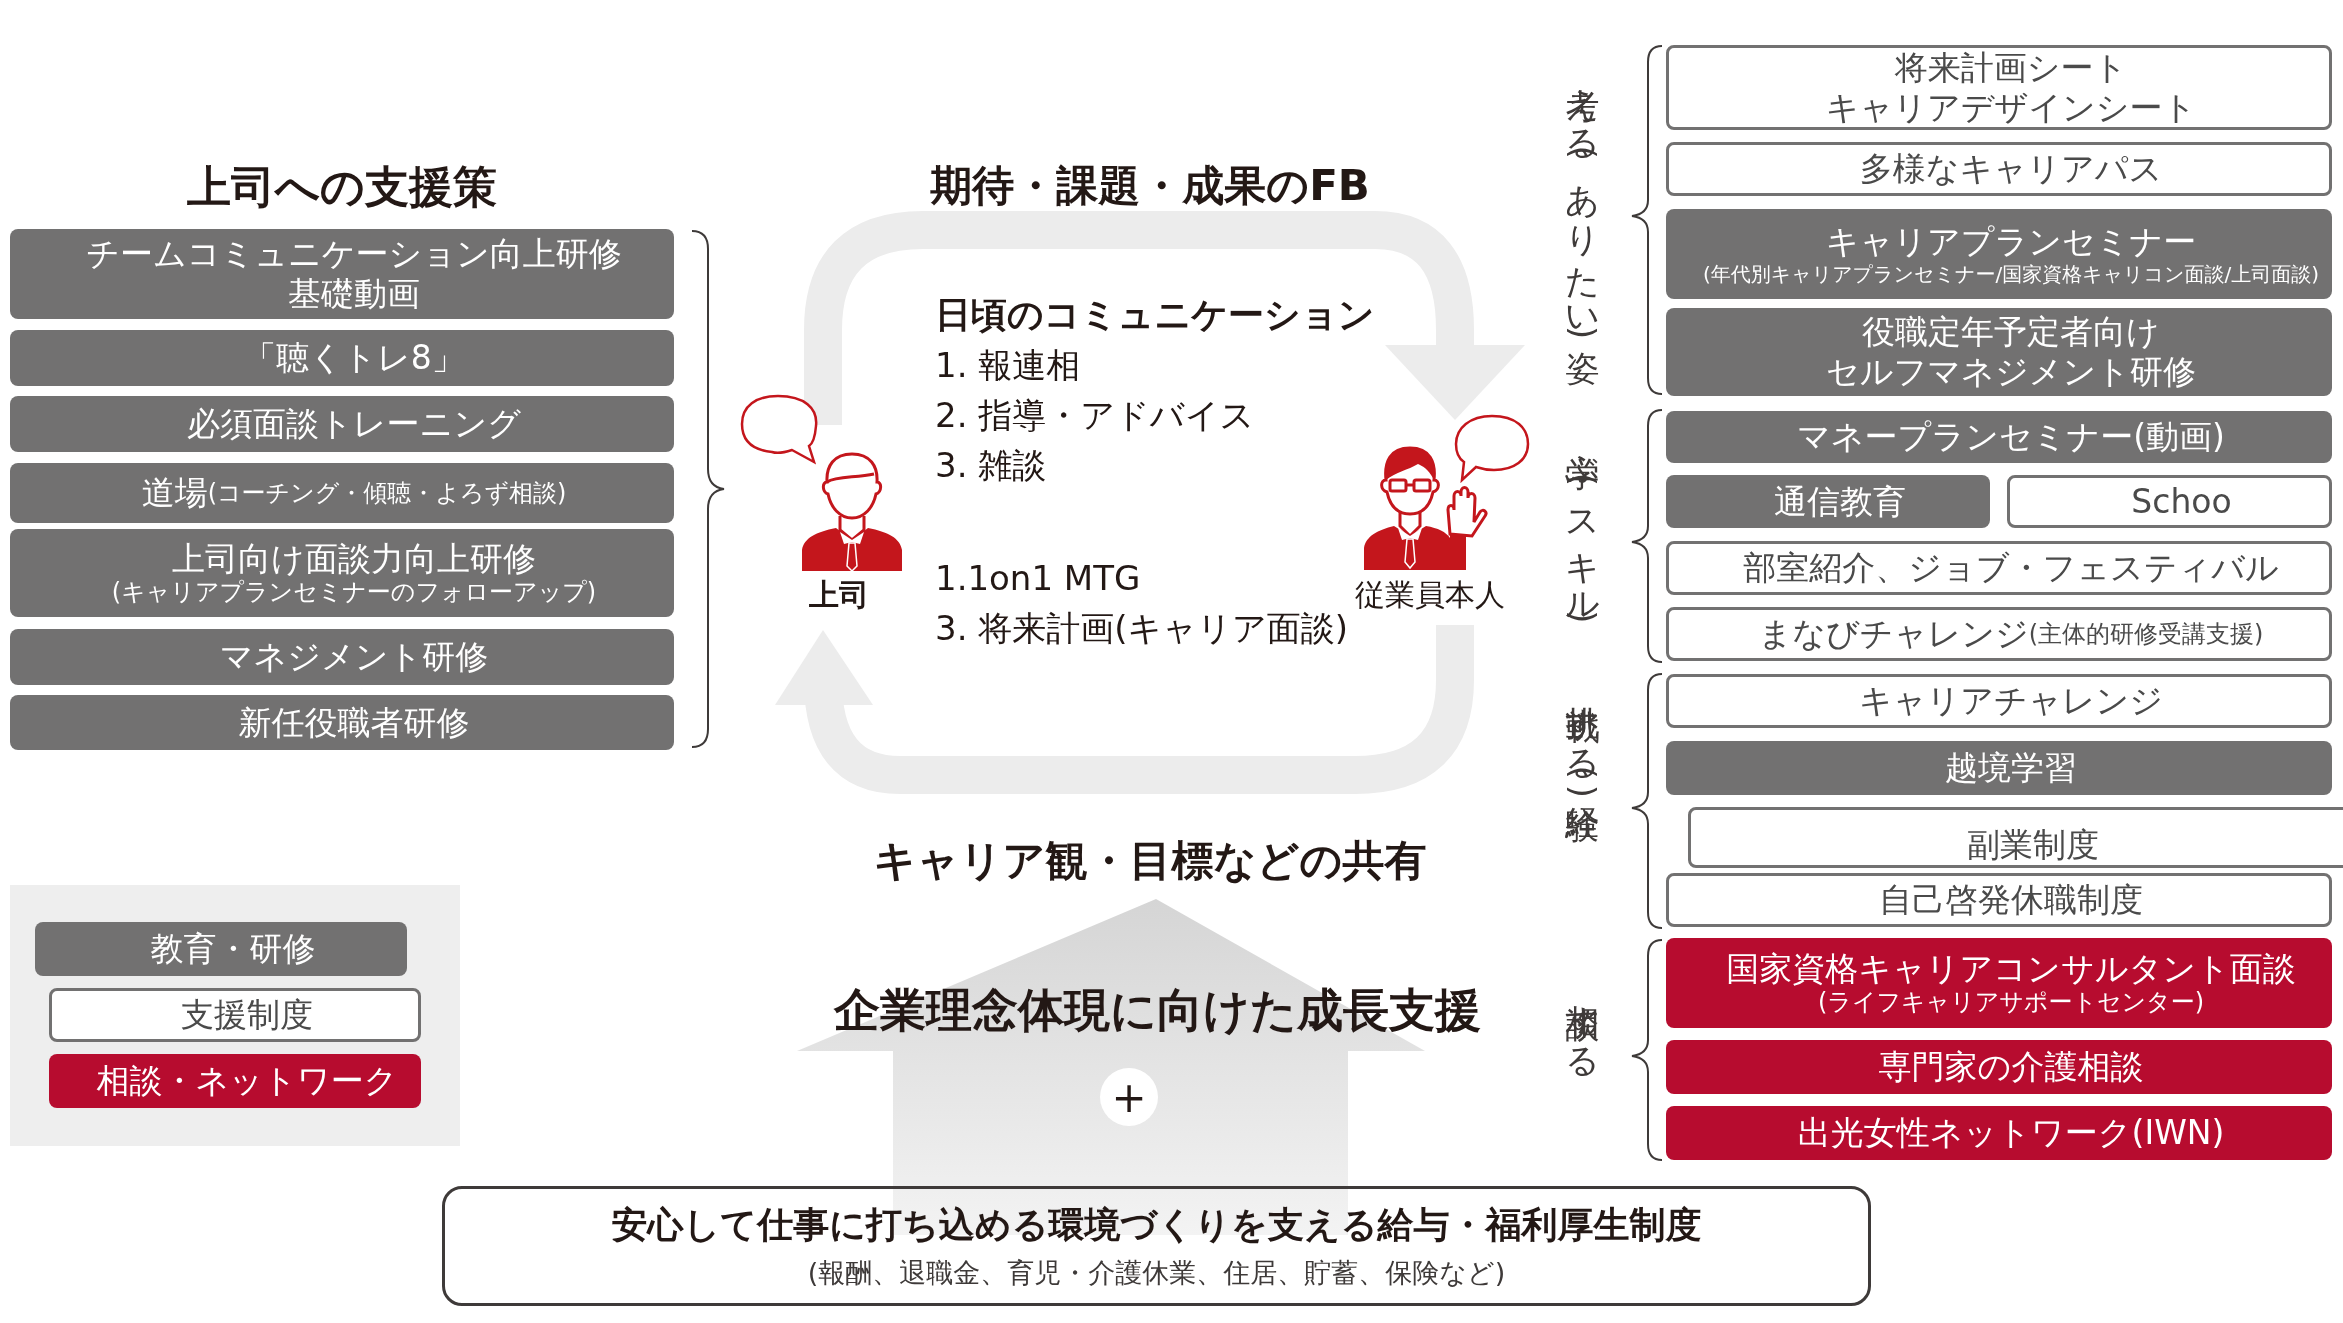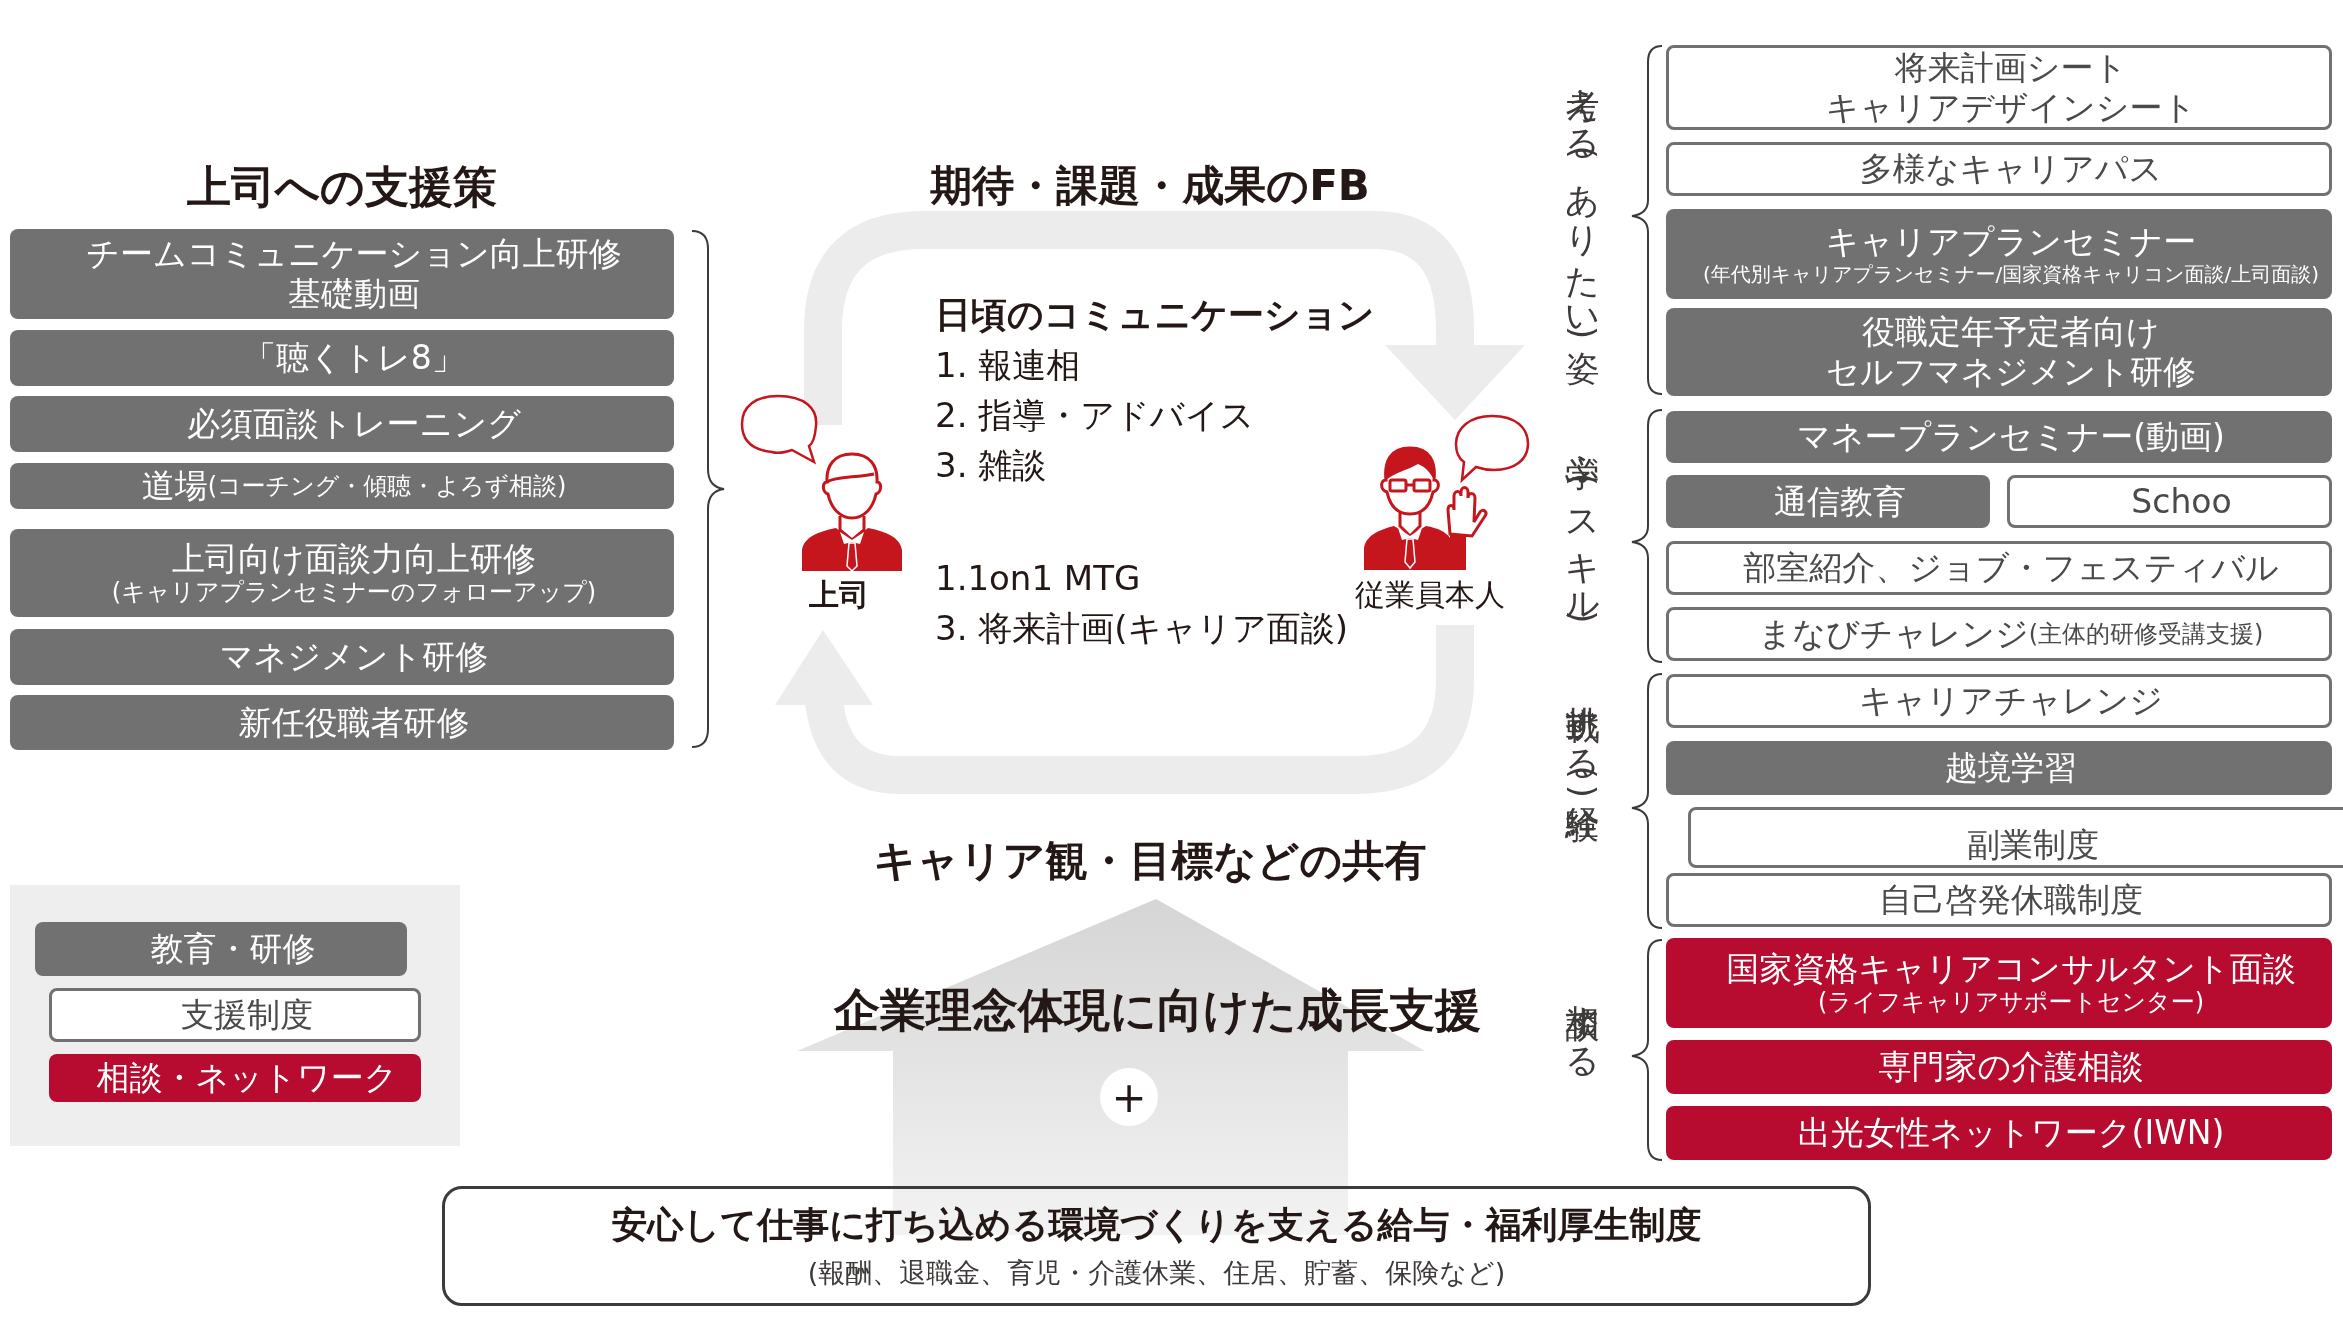--- a/index.html
+++ b/index.html
@@ -28,21 +28,21 @@
 <div class="box edu" style="left:10px; top:229px; width:664px; height:90px;">
   <div class="t1">チームコミュニケーション向上研修</div>
   <div class="t1">基礎動画</div>
 </div>
 <div class="box edu" style="left:10px; top:330px; width:664px; height:56px;">
   <div class="t1">「聴くトレ8」</div>
 </div>
 <div class="box edu" style="left:10px; top:396px; width:664px; height:56px;">
   <div class="t1">必須面談トレーニング</div>
 </div>
-<div class="box edu" style="left:10px; top:463px; width:664px; height:46px; flex-direction:row;">
+<div class="box edu" style="left:10px; top:463px; width:664px; height:60px; flex-direction:row;">
   <span class="t1">道場</span>
   <span class="t2">(コーチング・傾聴・よろず相談)</span>
 </div>
 <div class="box edu" style="left:10px; top:529px; width:664px; height:88px;">
   <div class="t1">上司向け面談力向上研修</div>
   <div class="t2">(キャリアプランセミナーのフォローアップ)</div>
 </div>
 <div class="box edu" style="left:10px; top:629px; width:664px; height:56px;">
   <div class="t1">マネジメント研修</div>
 </div>
@@ -54,21 +54,21 @@
   <path d="M2 2 Q18 2 18 20 L18 240 Q18 258 34 260 Q18 262 18 280 L18 500 Q18 518 2 518" fill="none" stroke="#3e3a39" stroke-width="2"></path>
 </svg>
 
 <div class="abs" style="left:10px; top:885px; width:450px; height:261px; background:#eeeeee;"></div>
 <div class="box edu" style="left:35px; top:922px; width:372px; height:54px;">
   <div class="t1">教育・研修</div>
 </div>
 <div class="box sup" style="left:49px; top:988px; width:372px; height:54px;">
   <div class="t1">支援制度</div>
 </div>
-<div class="box con" style="left:49px; top:1054px; width:372px; height:48px;">
+<div class="box con" style="left:49px; top:1054px; width:372px; height:54px;">
   <div class="t1">相談・ネットワーク</div>
 </div>
 
 <div class="abs title" style="left:830px; width:640px; top:158px;">期待・課題・成果のFB</div>
 
 <svg style="left:0; top:0;" width="2343" height="1323">
 
   <path d="M 823 425 L 823 330 Q 823 230 923 230 L 1375 230 Q 1455 230 1455 330 L 1455 345" fill="none" stroke="#ececec" stroke-width="38"></path>
   <polygon points="1385,345 1525,345 1455,420" fill="#ececec"></polygon>
 

